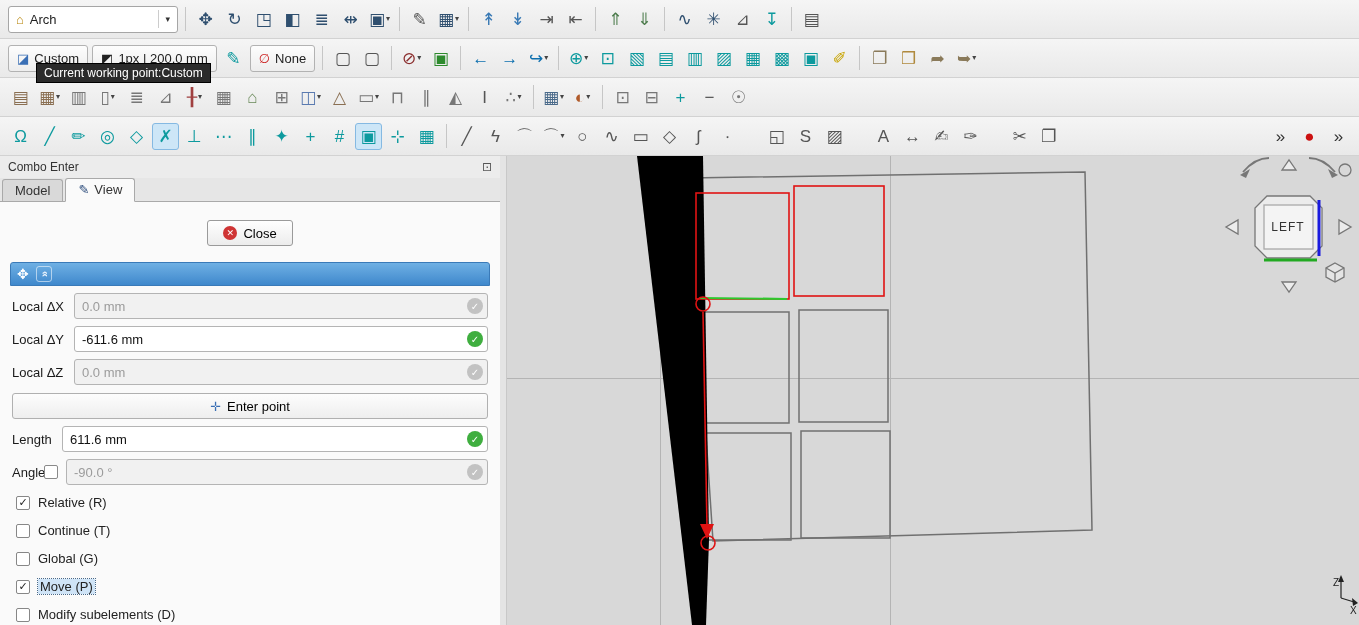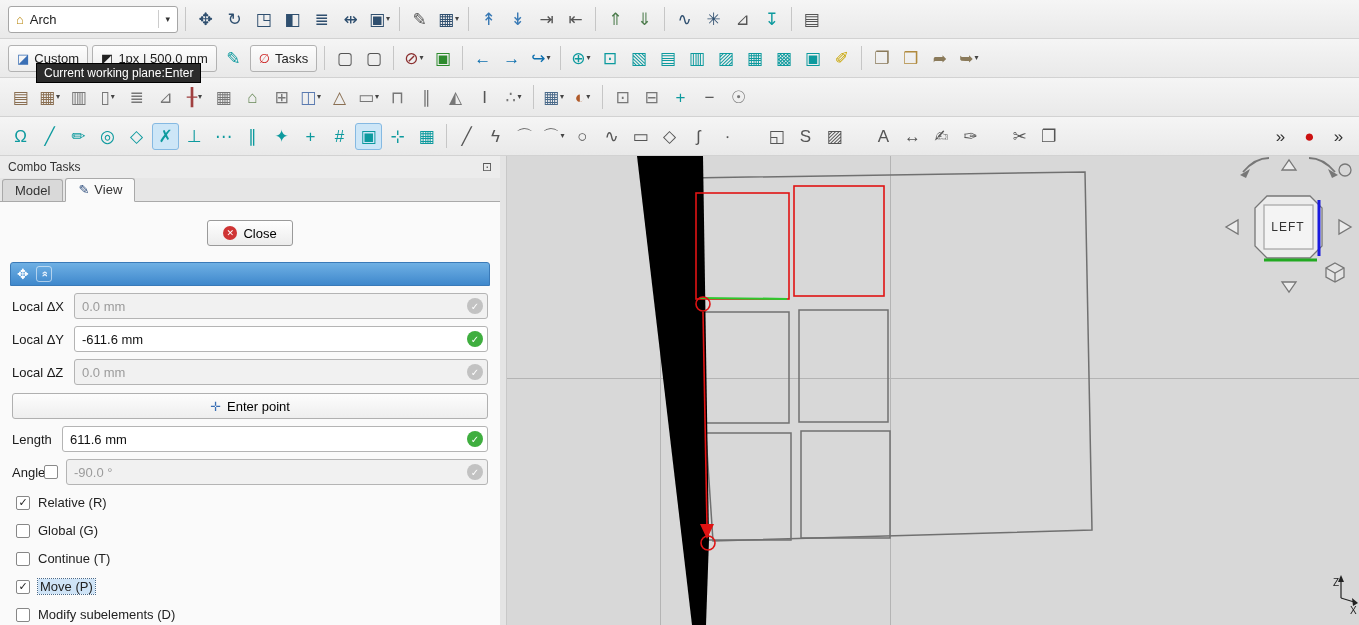--- a/index.html
+++ b/index.html
@@ -204,28 +204,28 @@
       <span class="glyph" style="color: rgb(85, 85, 85);">▤</span>
     </span>
   </div>
 <div class="toolbar">
     <span class="tb-button">
       <span class="glyph" style="color: rgb(58, 111, 181);">◪</span>
       <span class="lbl">Custom</span>
     </span>
     <span class="tb-button">
       <span class="glyph" style="color: rgb(34, 34, 34);">◩</span>
-      <span class="lbl">1px | 500.0 mm</span>
+      <span class="lbl">1px | 200.0 mm</span>
     </span>
     <span class="icon-btn">
       <span class="glyph" style="color: rgb(13, 154, 158);">✎</span>
     </span>
     <span class="tb-button">
       <span class="glyph" style="color: rgb(204, 34, 34);">∅</span>
-      <span class="lbl">Tasks</span>
+      <span class="lbl">None</span>
     </span>
     <span class="tb-sep"></span>
     <span class="icon-btn">
       <span class="glyph" style="color: rgb(85, 85, 85);">▢</span>
     </span>
     <span class="icon-btn">
       <span class="glyph" style="color: rgb(85, 85, 85);">▢</span>
     </span>
     <span class="tb-sep"></span>
     <span class="icon-btn">
@@ -493,25 +493,25 @@
       <span class="glyph" style="color: rgb(51, 51, 51);">»</span>
     </span>
     <span class="icon-btn">
       <span class="glyph" style="color: rgb(204, 17, 17);">●</span>
     </span>
     <span class="icon-btn">
       <span class="glyph" style="color: rgb(51, 51, 51);">»</span>
     </span>
   </div>
 
-<div class="tooltip">Current working plane:Enter</div>
+<div class="tooltip">Current working point:Custom</div>
 
 <div class="combo-view">
   <div class="cv-header">
-    <span>Combo Tasks</span>
+    <span>Combo Enter</span>
     <span class="cv-float">⊡</span>
   </div>
   <div class="cv-tabs">
       <div class="cv-tab">
         <span>Model</span>
       </div>
       <div class="cv-tab active">
         <span class="tab-ico">✎</span>
         <span>View</span>
       </div>
@@ -573,25 +573,25 @@
       </span>
     </div>
 
     <div class="cb-list">
         <div class="cb-row">
           <span class="cb-box checked">✓</span>
           <span class="cb-label">Relative (R)</span>
         </div>
         <div class="cb-row">
           <span class="cb-box"></span>
-          <span class="cb-label">Global (G)</span>
+          <span class="cb-label">Continue (T)</span>
         </div>
         <div class="cb-row">
           <span class="cb-box"></span>
-          <span class="cb-label">Continue (T)</span>
+          <span class="cb-label">Global (G)</span>
         </div>
         <div class="cb-row">
           <span class="cb-box checked">✓</span>
           <span class="cb-label highlight">Move (P)</span>
         </div>
         <div class="cb-row">
           <span class="cb-box"></span>
           <span class="cb-label">Modify subelements (D)</span>
         </div>
       </div>

